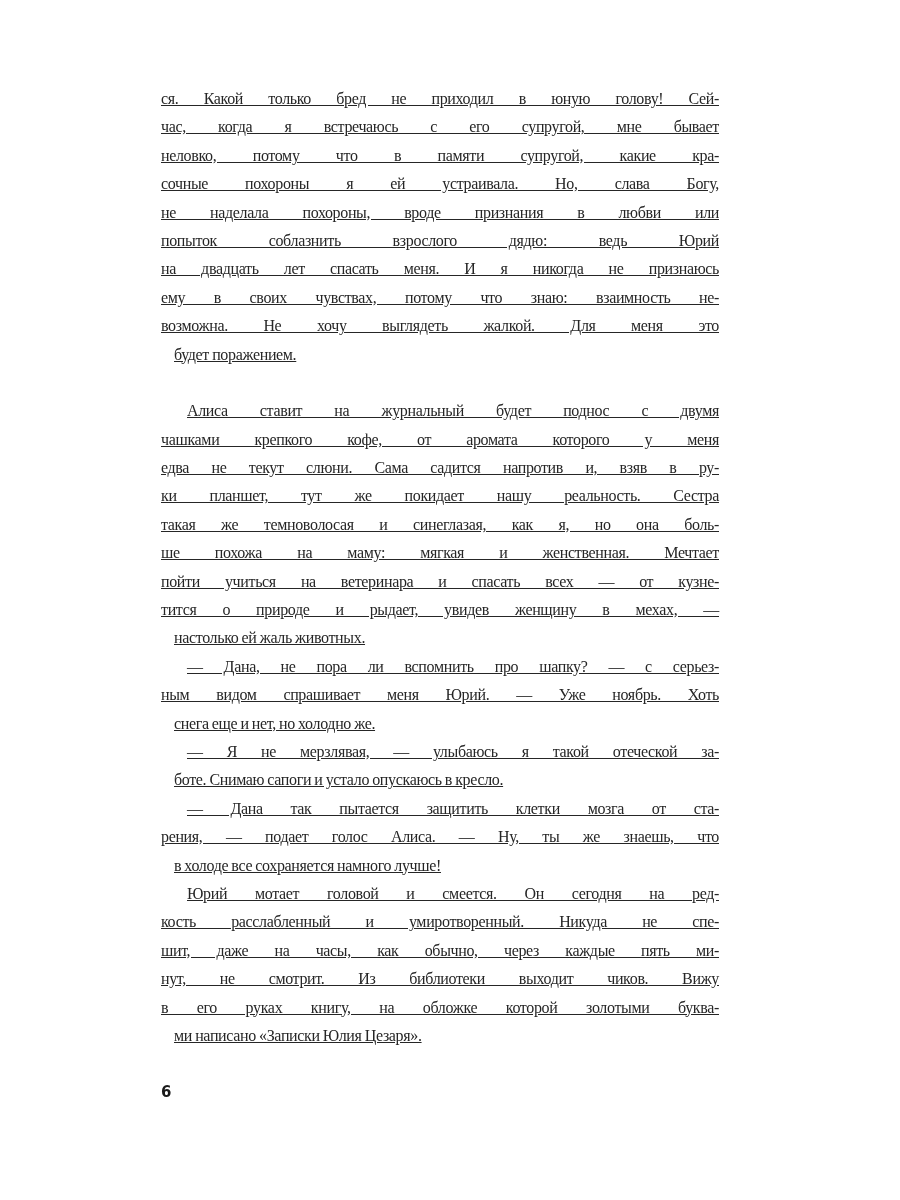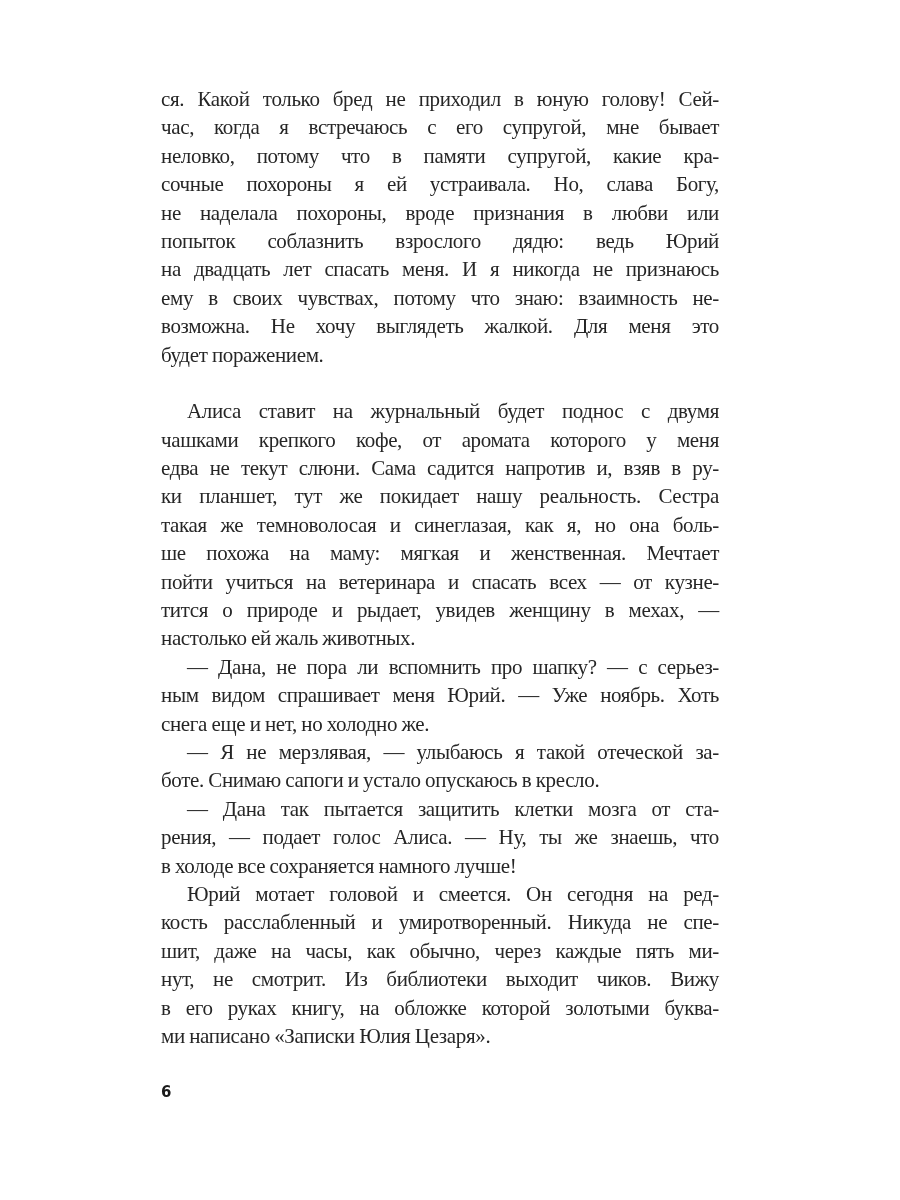--- a/index.html
+++ b/index.html
@@ -20,23 +20,24 @@
       height: 1200px;
       background: #ffffff;
     }
     .text-column {
       position: absolute;
       left: 161px;
       top: 85px;
       width: 558px;
       color: #262626;
       font-family: "Liberation Serif", "DejaVu Serif", serif;
-      font-size: 21px;
+      font-size: 16px;
       letter-spacing: -0.35px;
       word-spacing: -0.5px;
+      text-decoration: underline;
     }
     .line {
       display: block;
       height: 28.4px;
       line-height: 28.4px;
       white-space: nowrap;
       text-align: justify;
       text-align-last: justify;
       overflow: visible;
     }
@@ -51,20 +52,21 @@
     }
     .justify-wrap {
       display: block;
       width: 100%;
       white-space: normal;
       text-align: justify;
       text-align-last: justify;
     }
     .line.last .justify-wrap {
       text-align-last: left;
+      margin-left: 13px;
     }
     .page-number {
       position: absolute;
       left: 161px;
       top: 1083px;
       font-family: "DejaVu Sans", "Liberation Sans", sans-serif;
       font-weight: bold;
       font-size: 15px;
       color: #1a1a1a;
     }

